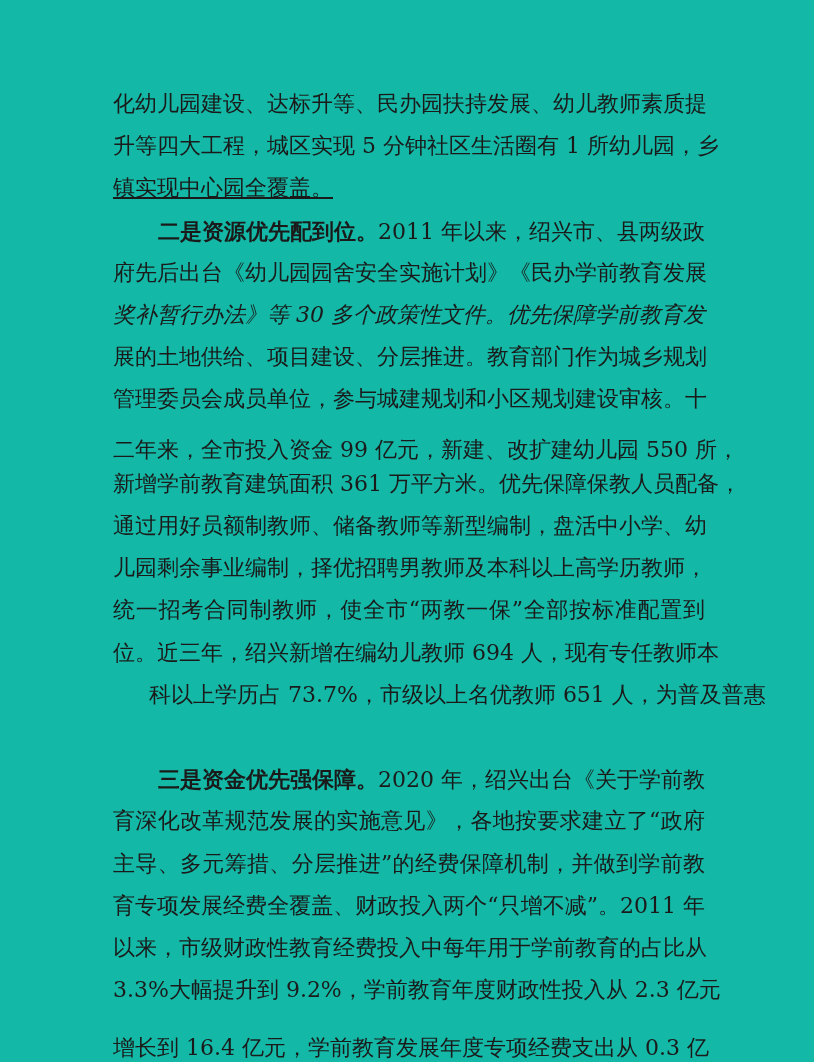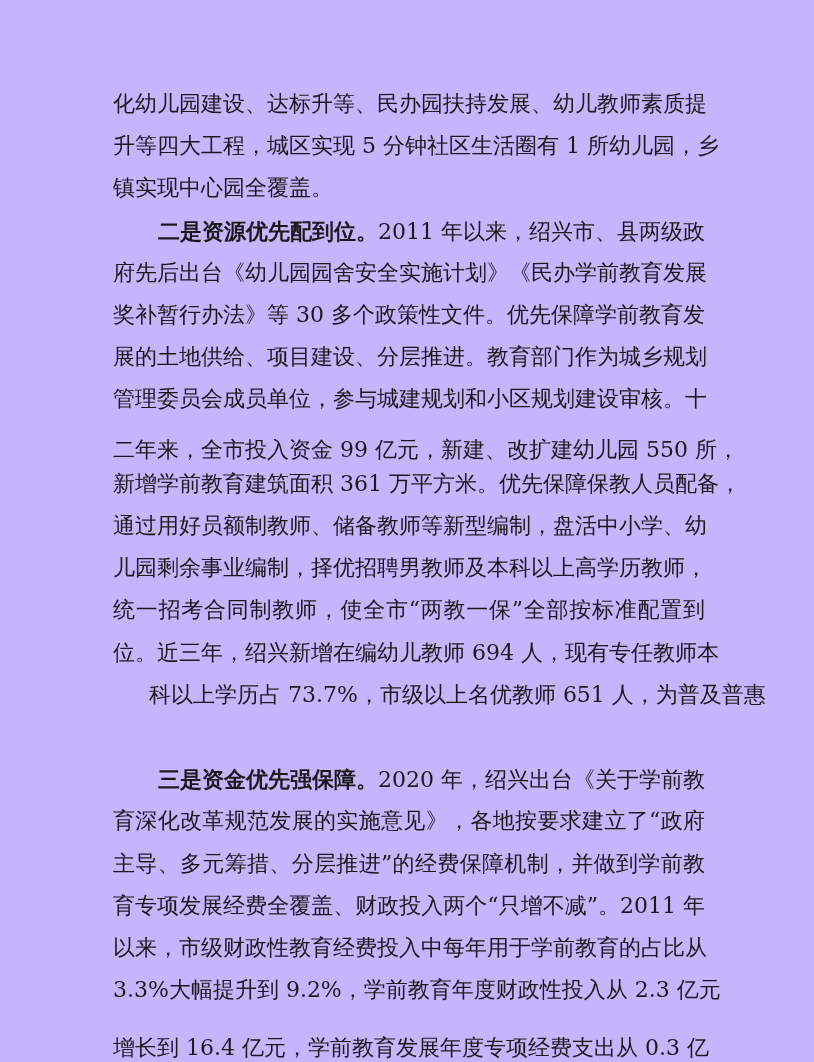--- a/index.html
+++ b/index.html
@@ -1,49 +1,49 @@
 <!DOCTYPE html>
 <html><head>
   <meta charset="utf-8">
   <style>
     html, body { margin: 0; padding: 0; background: #ffffff; }
     body { width: 814px; height: 1062px; overflow: hidden; position: relative; }
     .page {
       position: absolute; left: 0; top: 0; width: 814px; height: 1062px;
-      background: #c4b5fd;
+      background: #14b8a6;
     }
     .line {
       position: absolute;
       left: 113px;
       width: 592px;
       font-family: "DejaVu Serif", "Liberation Serif", serif;
       font-size: 22px;
       line-height: 30px;
       color: #1a1a1a;
       white-space: nowrap;
       text-align: justify;
       text-align-last: justify;
       letter-spacing: 0px;
     }
-    .line.last { text-align-last: left; }
+    .line.last { text-align-last: left; text-decoration: underline; }
     .line.indent { left: 158px; width: 547px; }
     .bold { font-weight: bold; }
   </style>
 </head>
 <body>
 
 <div class="page">
 
   <div class="line" style="top:89px">化幼儿园建设、达标升等、民办园扶持发展、幼儿教师素质提</div>
   <div class="line" style="top: 131px;">升等四大工程，城区实现 5 分钟社区生活圈有 1 所幼儿园，乡</div>
   <div class="line last" style="top: 173px;">镇实现中心园全覆盖。</div>
 
   <div class="line indent" style="top: 216px;"><span class="bold">二是资源优先配到位。</span><span>2011 年以来，绍兴市、县两级政</span></div>
   <div class="line" style="top: 258px;">府先后出台《幼儿园园舍安全实施计划》《民办学前教育发展</div>
-  <div class="line" style="top: 300px;">奖补暂行办法》等 30 多个政策性文件。优先保障学前教育发</div>
+  <div class="line" style="top: 300px; font-style: italic;">奖补暂行办法》等 30 多个政策性文件。优先保障学前教育发</div>
   <div class="line" style="top: 342px;">展的土地供给、项目建设、分层推进。教育部门作为城乡规划</div>
   <div class="line" style="top: 384px;">管理委员会成员单位，参与城建规划和小区规划建设审核。十</div>
   <div class="line" style="top: 427px; margin-top: 8px;">二年来，全市投入资金 99 亿元，新建、改扩建幼儿园 550 所，</div>
   <div class="line" style="top: 469px;">新增学前教育建筑面积 361 万平方米。优先保障保教人员配备，</div>
   <div class="line" style="top: 511px;">通过用好员额制教师、储备教师等新型编制，盘活中小学、幼</div>
   <div class="line" style="top: 553px;">儿园剩余事业编制，择优招聘男教师及本科以上高学历教师，</div>
   <div class="line" style="top: 595px;">统一招考合同制教师，使全市“两教一保”全部按标准配置到</div>
   <div class="line" style="top: 638px;">位。近三年，绍兴新增在编幼儿教师 694 人，现有专任教师本</div>
   <div class="line" style="top: 680px; margin-left: 36px;">科以上学历占 73.7%，市级以上名优教师 651 人，为普及普惠</div>
 

